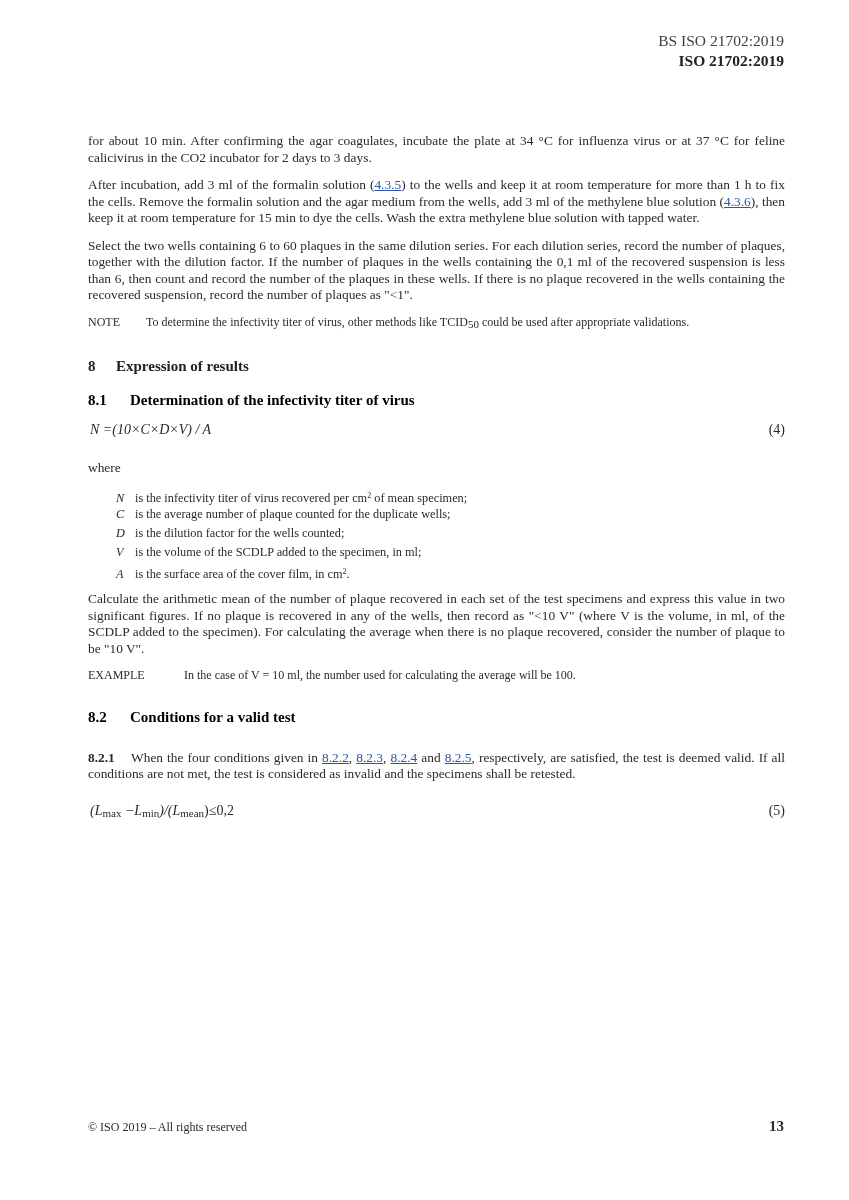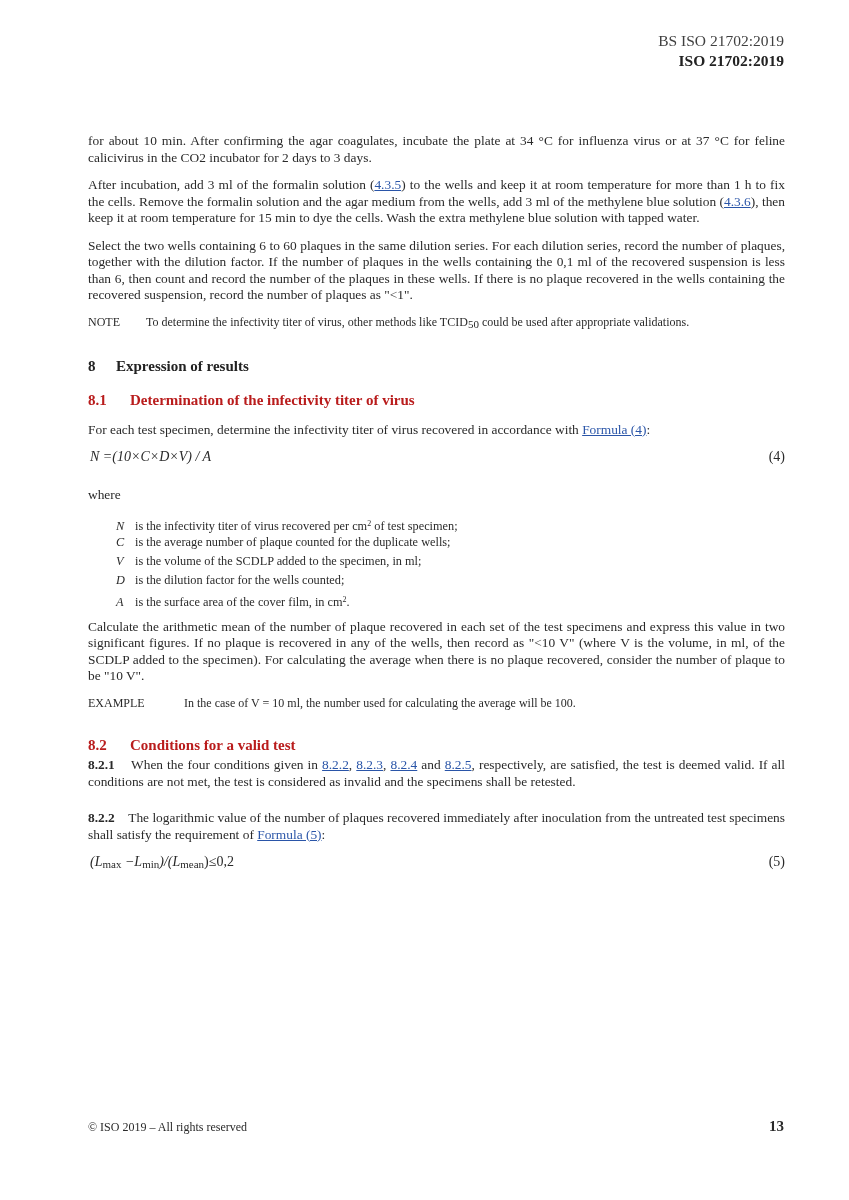--- a/index.html
+++ b/index.html
@@ -10,21 +10,21 @@
   .hdr { position: absolute; right: 65px; top: 31px; text-align: right; font-size: 15.5px; line-height: 20px; }
   .hdr .l1 { color: #404040; }
   .hdr .l2 { font-weight: bold; color: #222; }
   .content { position: absolute; left: 88px; width: 697px; top: 133px; font-size: 13.4px; line-height: 16.5px; }
   p { margin: 0 0 11px 0; text-align: justify; }
   a.ref { color: #2a55a8; text-decoration: underline; }
   .note { font-size: 12px; line-height: 15px; margin-bottom: 20px; }
   .note .tag { display: inline-block; width: 58px; }
   .ex .tag { display: inline-block; width: 96px; }
   h2 { font-size: 15px; font-weight: bold; margin: 26px 0 18px 0; color: #222; }
-  h3 { font-size: 15px; font-weight: bold; margin: 0 0 13px 0; color: #b91c1c; }
+  h3 { font-size: 15px; font-weight: bold; margin: 0 0 13px 0; color: #000000; }
   .num { display: inline-block; }
   h2 .num { width: 28px; }
   h3 .num { width: 42px; }
   .formula { position: relative; height: 22px; margin: 4px 0 16px 0; padding-left: 0; font-style: italic; font-size: 14px; }
   .formula .fno { position: absolute; right: 0; top: 0; font-style: normal; }
   .where { margin: 0 0 10px 0; }
   .defs { margin: 0 0 10px 28px; font-size: 12.3px; }
   .def { height: 19px; line-height: 19px; }
   .def .sym { display: inline-block; width: 19px; font-style: italic; }
   .bold { font-weight: bold; }
@@ -43,39 +43,37 @@
 
 <div class="content">
   <p>for about 10 min. After confirming the agar coagulates, incubate the plate at 34 °C for influenza virus or at 37 °C for feline calicivirus in the CO2 incubator for 2 days to 3 days.</p>
   <p><span>After incubation, add 3 ml of the formalin solution (</span><a class="ref">4.3.5</a><span>) to the wells and keep it at room temperature for more than 1 h to fix the cells. Remove the formalin solution and the agar medium from the wells, add 3 ml of the methylene blue solution (</span><a class="ref">4.3.6</a><span>), then keep it at room temperature for 15 min to dye the cells. Wash the extra methylene blue solution with tapped water.</span></p>
   <p>Select the two wells containing 6 to 60 plaques in the same dilution series. For each dilution series, record the number of plaques, together with the dilution factor. If the number of plaques in the wells containing the 0,1 ml of the recovered suspension is less than 6, then count and record the number of the plaques in these wells. If there is no plaque recovered in the wells containing the recovered suspension, record the number of plaques as "&lt;1".</p>
   <p class="note"><span class="tag">NOTE</span><span>To determine the infectivity titer of virus, other methods like TCID</span><span class="sub">50</span><span> could be used after appropriate validations.</span></p>
 
   <h2><span class="num">8</span><span>Expression of results</span></h2>
 
   <h3><span class="num">8.1</span><span>Determination of the infectivity titer of virus</span></h3>
-  <p><span>For each test specimen, determine the infectivity titer of virus recovered in accordance with </span><a class="ref">Formula (4)</a><span>:</span></p>
   <div class="formula">
     <span style="padding-left:2px">N =(10×C×D×V) / A</span>
     <span class="fno">(4)</span>
   </div>
   <p class="where">where</p>
   <div class="defs">
-    <div class="def"><span class="sym">N</span><span>is the infectivity titer of virus recovered per cm</span><span class="sup">2</span><span> of test specimen;</span></div>
+    <div class="def"><span class="sym">N</span><span>is the infectivity titer of virus recovered per cm</span><span class="sup">2</span><span> of mean specimen;</span></div>
     <div class="def"><span class="sym">C</span><span>is the average number of plaque counted for the duplicate wells;</span></div>
+    <div class="def"><span class="sym">D</span><span>is the dilution factor for the wells counted;</span></div>
     <div class="def"><span class="sym">V</span><span>is the volume of the SCDLP added to the specimen, in ml;</span></div>
-    <div class="def"><span class="sym">D</span><span>is the dilution factor for the wells counted;</span></div>
     <div class="def"><span class="sym">A</span><span>is the surface area of the cover film, in cm</span><span class="sup">2</span><span>.</span></div>
   </div>
   <p>Calculate the arithmetic mean of the number of plaque recovered in each set of the test specimens and express this value in two significant figures. If no plaque is recovered in any of the wells, then record as "&lt;10 V" (where V is the volume, in ml, of the SCDLP added to the specimen). For calculating the average when there is no plaque recovered, consider the number of plaque to be "10 V".</p>
   <p class="note ex" style="margin-bottom:26px"><span class="tag">EXAMPLE</span><span>In the case of V = 10 ml, the number used for calculating the average will be 100.</span></p>
 
-  <h3 style="margin-bottom:4px"><span class="num">8.2</span><span>Conditions for a valid test</span></h3>
+  <h3 style="margin-bottom:24px"><span class="num">8.2</span><span>Conditions for a valid test</span></h3>
   <p style="margin-bottom:20px"><span class="bold">8.2.1</span>&nbsp;&nbsp;&nbsp;&nbsp;<span>When the four conditions given in </span><a class="ref">8.2.2</a><span>, </span><a class="ref">8.2.3</a><span>, </span><a class="ref">8.2.4</a><span> and </span><a class="ref">8.2.5</a><span>, respectively, are satisfied, the test is deemed valid. If all conditions are not met, the test is considered as invalid and the specimens shall be retested.</span></p>
-  <p><span class="bold">8.2.2</span>&nbsp;&nbsp;&nbsp;&nbsp;<span>The logarithmic value of the number of plaques recovered immediately after inoculation from the untreated test specimens shall satisfy the requirement of </span><a class="ref">Formula (5)</a><span>:</span></p>
   <div class="formula" style="margin-top:6px">
     <span style="padding-left:2px"><span>(L</span><span class="sub" style="font-style:normal">max</span><span> −L</span><span class="sub" style="font-style:normal">min</span><span>)/(L</span><span class="sub" style="font-style:normal">mean</span><span style="font-style:normal">)≤0,2</span></span>
     <span class="fno">(5)</span>
   </div>
 </div>
 
 <div class="footer">
   <span>© ISO 2019 – All rights reserved</span>
   <span class="page">13</span>
 </div>

